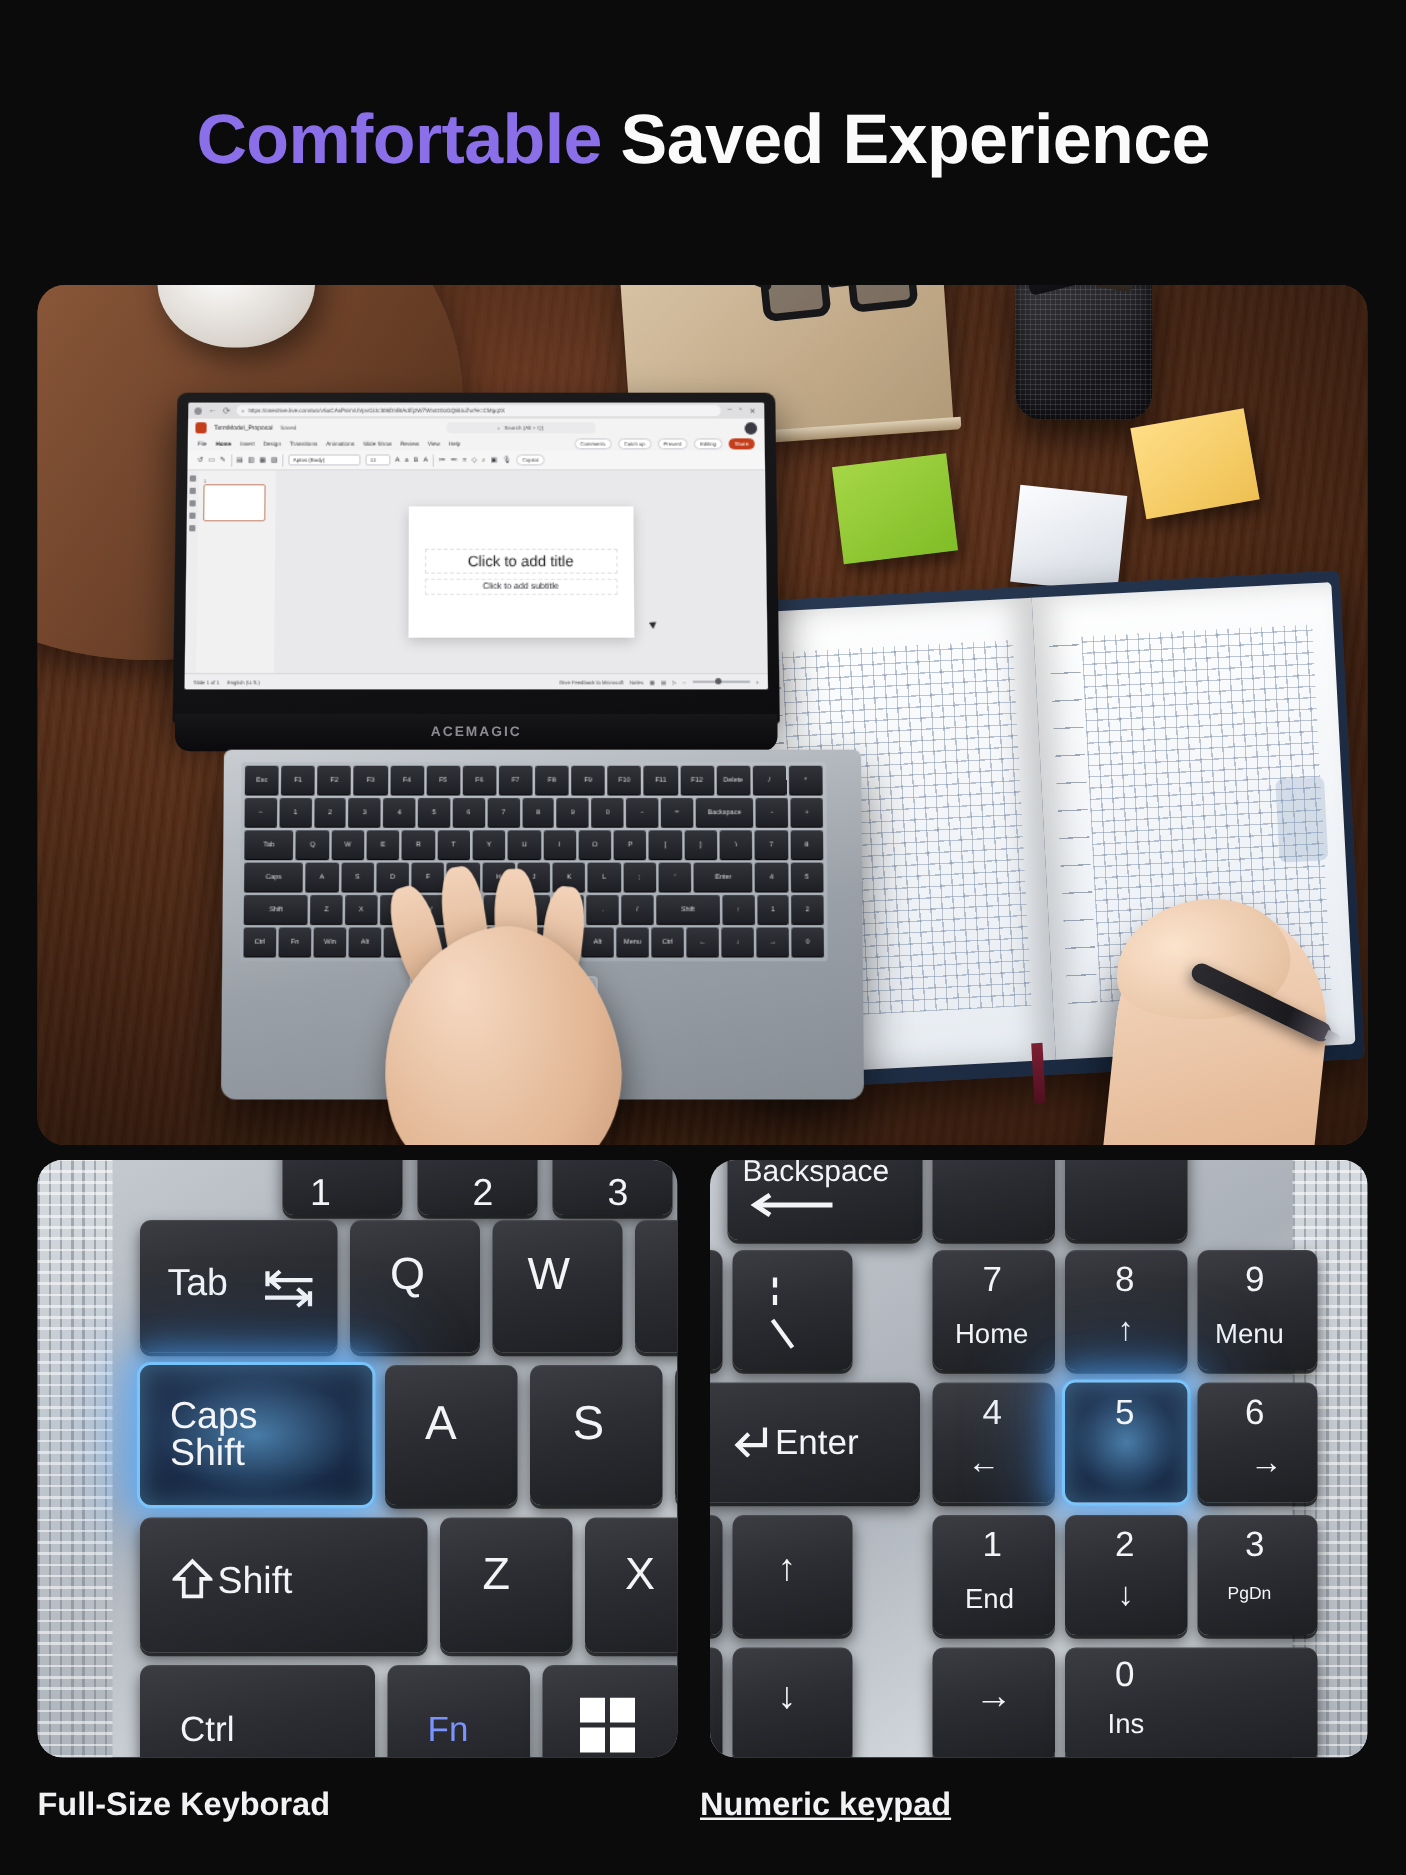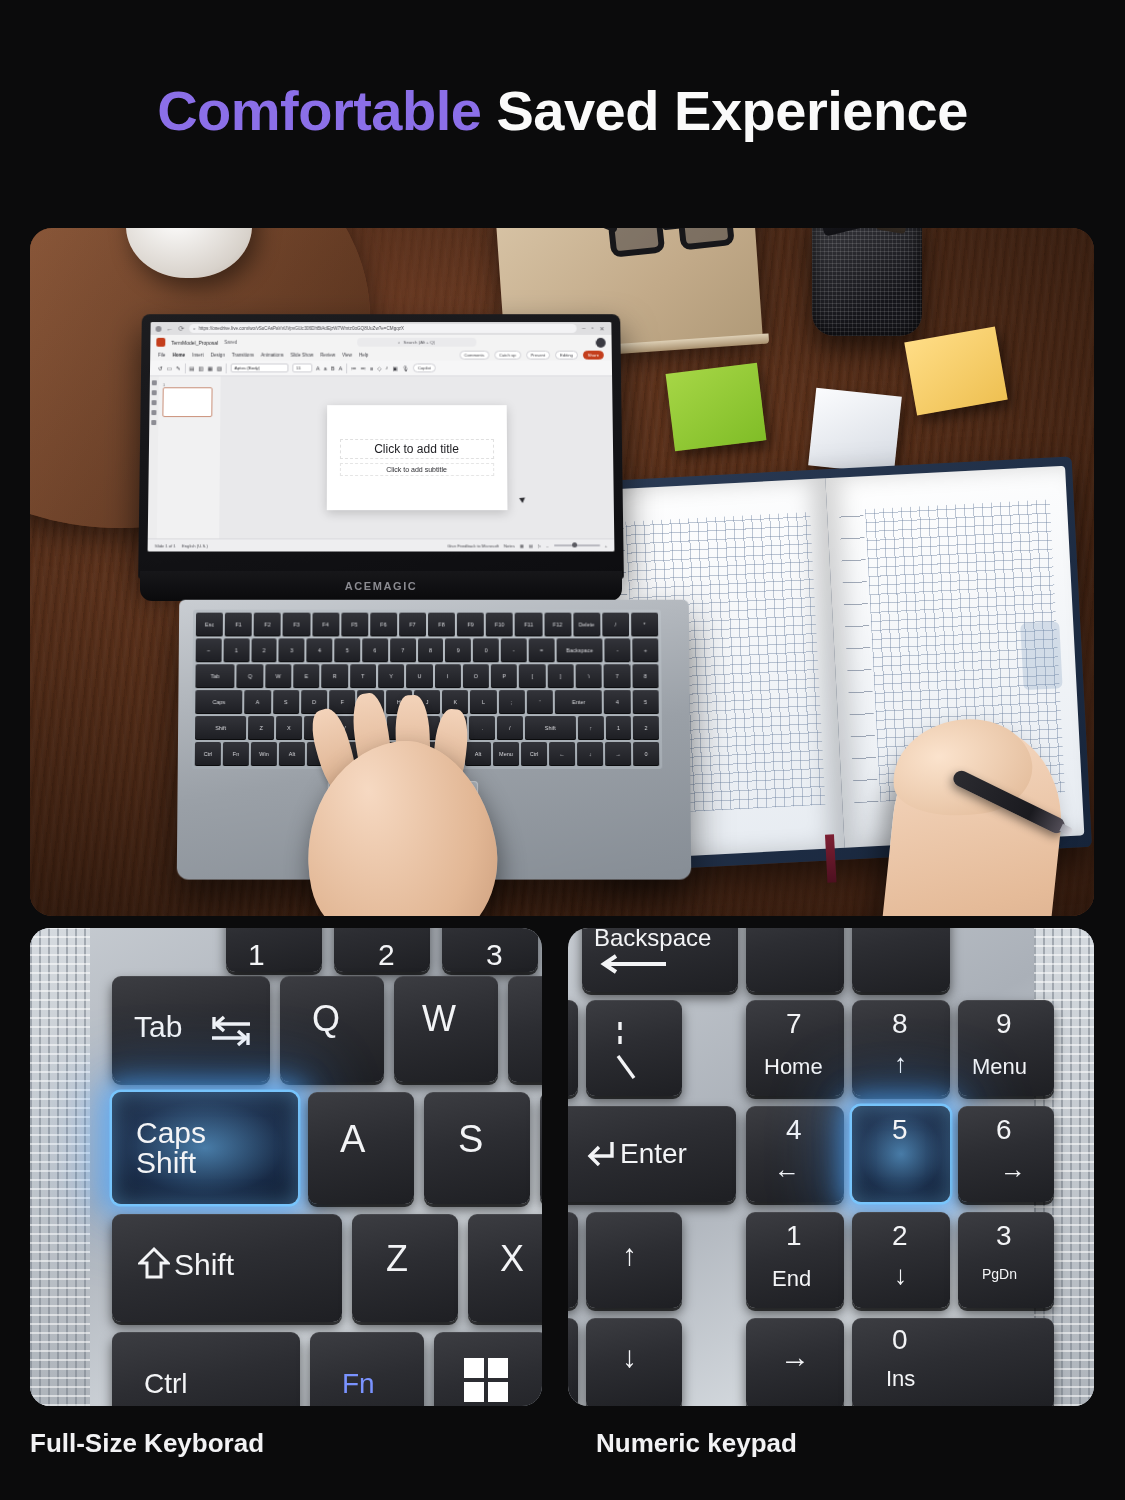--- a/index.html
+++ b/index.html
@@ -315,21 +315,21 @@
                0 0 26px 10px rgba(80,170,255,.65),
                0 0 60px 22px rgba(60,150,255,.35),
                inset 0 0 22px rgba(120,200,255,.4);
   }
 
   .cap-label{
     position:absolute; top:1428px; font-size:26px; font-weight:bold; color:#f2f2f4;
     text-align:left; font-family:"Liberation Sans", sans-serif; white-space:nowrap;
   }
   #cap-left { left:30px;  width:512px; }
-  #cap-right{ left:596px; width:526px; }
+  #cap-right{ left:560px; width:526px;text-decoration:underline; }
 </style>
 </head>
 <body>
 
 <div id="headline">
   <span class="accent">Comfortable</span><span class="plain"> Saved Experience</span>
 </div>
 
 <div id="hero">
   <div class="wood"></div>

